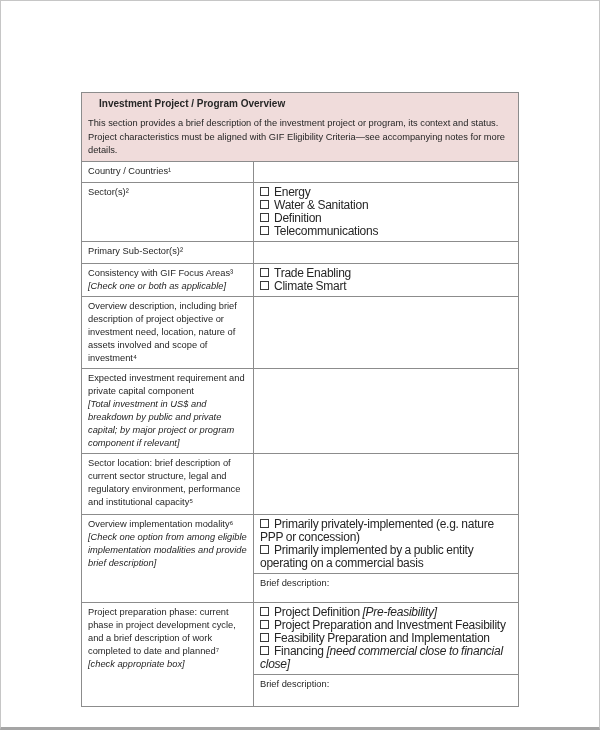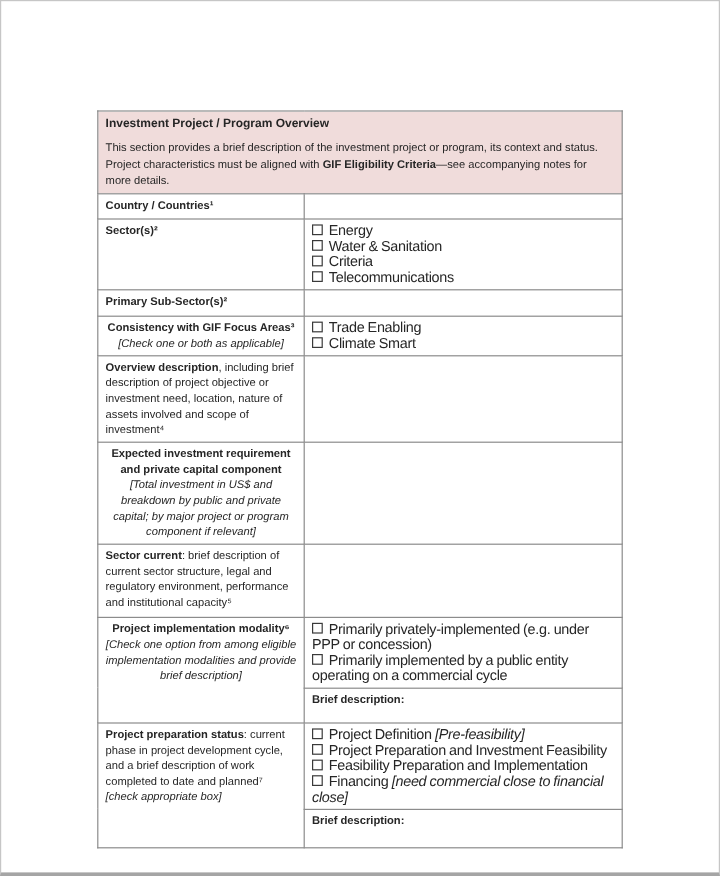--- a/index.html
+++ b/index.html
@@ -40,28 +40,28 @@
   col.col-label { width: 172px; }
   col.col-value { width: 265px; }
 
   td.header-cell {
     background: var(--header-bg, #f0dcdb);
     padding: 5px 8px 5px 8px;
   }
   .title {
     font-weight: bold;
     font-size: 10px;
-    margin: 1px 0 7px 0;
+    margin: 1px 0 7px 11px;
   }
   .desc {
     font-size: 9.3px;
     line-height: 13.5px;
   }
-  .b { font-weight: bold; text-align: center; }
-  .i { font-style: italic; text-align: center; }
+  .b { font-weight: normal; }
+  .i { font-style: italic; }
   .block { display: block; }
 
   .cb {
     display: inline-block;
     width: 7px;
     height: 7px;
     border: 1px solid #3a3a3a;
     background: #ffffff;
     margin-right: 5px;
     vertical-align: -0.5px;
@@ -109,21 +109,21 @@
     <tr class="h-country">
       <td class="label-cell"><span class="b">Country / Countries¹</span></td>
       <td class="value-cell"></td>
     </tr>
 
     <tr class="h-sectors">
       <td class="label-cell"><span class="b">Sector(s)²</span></td>
       <td class="value-cell">
         <div class="opt"><span class="cb"></span><span>Energy</span></div>
         <div class="opt"><span class="cb"></span><span>Water &amp; Sanitation</span></div>
-        <div class="opt"><span class="cb"></span><span>Criteria</span></div>
+        <div class="opt"><span class="cb"></span><span>Definition</span></div>
         <div class="opt"><span class="cb"></span><span>Telecommunications</span></div>
       </td>
     </tr>
 
     <tr class="h-subsec">
       <td class="label-cell"><span class="b">Primary Sub-Sector(s)²</span></td>
       <td class="value-cell"></td>
     </tr>
 
     <tr class="h-focus">
@@ -144,40 +144,40 @@
 
     <tr class="h-invest">
       <td class="label-cell">
         <span class="b block">Expected investment requirement and private capital component</span>
         <span class="i block">[Total investment in US$ and breakdown by public and private capital; by major project or program component if relevant]</span>
       </td>
       <td class="value-cell"></td>
     </tr>
 
     <tr class="h-context">
-      <td class="label-cell"><span class="b">Sector current</span><span>: brief description of current sector structure, legal and regulatory environment, performance and institutional capacity⁵</span></td>
+      <td class="label-cell"><span class="b">Sector location</span><span>: brief description of current sector structure, legal and regulatory environment, performance and institutional capacity⁵</span></td>
       <td class="value-cell"></td>
     </tr>
 
     <tr class="h-mod-a">
       <td class="label-cell" rowspan="2">
-        <span class="b block">Project implementation modality⁶</span>
+        <span class="b block">Overview implementation modality⁶</span>
         <span class="i block">[Check one option from among eligible implementation modalities and provide brief description]</span>
       </td>
       <td class="value-cell">
-        <div class="opt"><span class="cb"></span><span>Primarily privately-implemented (e.g. under PPP or concession)</span></div>
-        <div class="opt"><span class="cb"></span><span>Primarily implemented by a public entity operating on a commercial cycle</span></div>
+        <div class="opt"><span class="cb"></span><span>Primarily privately-implemented (e.g. nature PPP or concession)</span></div>
+        <div class="opt"><span class="cb"></span><span>Primarily implemented by a public entity operating on a commercial basis</span></div>
       </td>
     </tr>
     <tr class="h-mod-b">
       <td class="value-cell brief-cell"><span class="b">Brief description:</span></td>
     </tr>
 
     <tr class="h-prep-a">
-      <td class="label-cell" rowspan="2"><span class="b">Project preparation status</span><span>: current phase in project development cycle, and a brief description of work completed to date and planned⁷ </span><span class="i">[check appropriate box]</span></td>
+      <td class="label-cell" rowspan="2"><span class="b">Project preparation phase</span><span>: current phase in project development cycle, and a brief description of work completed to date and planned⁷ </span><span class="i">[check appropriate box]</span></td>
       <td class="value-cell">
         <div class="opt"><span class="cb"></span><span>Project Definition </span><span class="i">[Pre-feasibility]</span></div>
         <div class="opt"><span class="cb"></span><span>Project Preparation and Investment Feasibility</span><span class="i"></span></div>
         <div class="opt"><span class="cb"></span><span>Feasibility Preparation and Implementation</span><span class="i"></span></div>
         <div class="opt"><span class="cb"></span><span>Financing </span><span class="i">[need commercial close to financial close]</span></div>
       </td>
     </tr>
     <tr class="h-prep-b">
       <td class="value-cell brief-cell"><span class="b">Brief description:</span></td>
     </tr>

